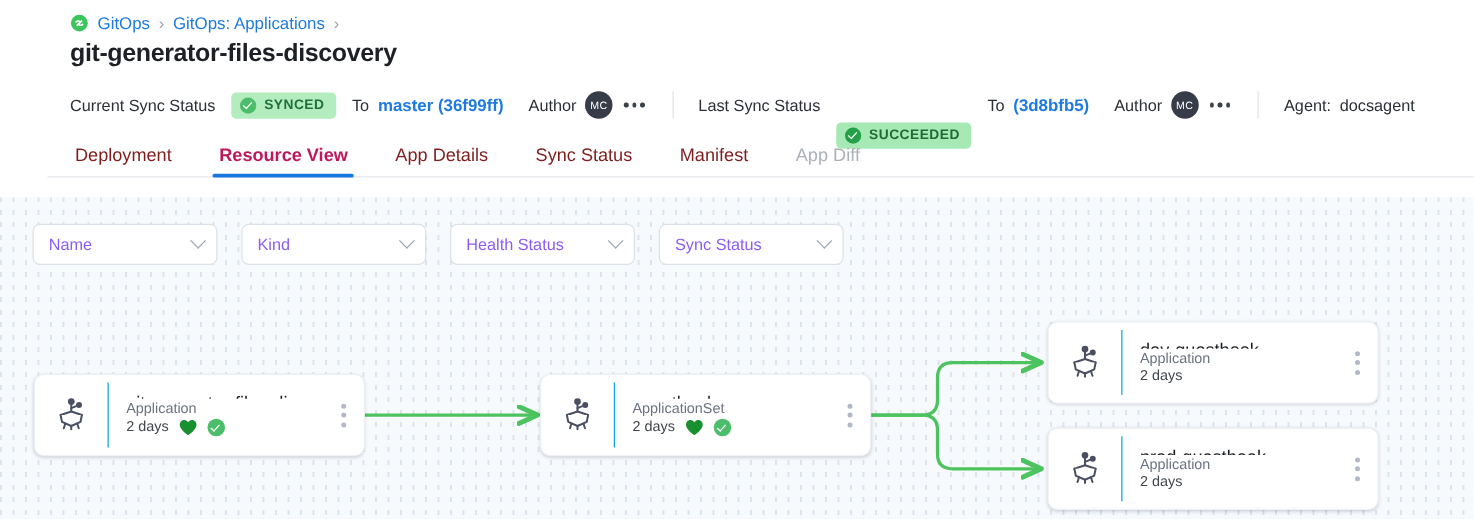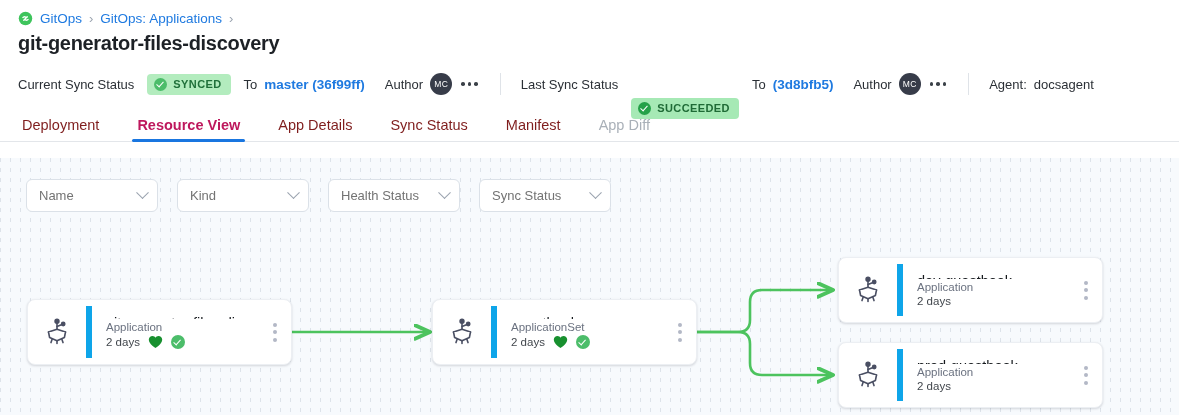--- a/index.html
+++ b/index.html
@@ -1,21 +1,21 @@
 <!DOCTYPE html>
 <html><head>
 <meta charset="utf-8">
 <style>
   * { box-sizing: border-box; margin: 0; padding: 0; }
   html, body {
     width: 1179px; height: 415px;
     font-family: "Liberation Sans", sans-serif;
     background: #ffffff; overflow: hidden;
   }
-  .page { position: relative; width: 1179px; height: 415px; background: #fff; }
+  .page { position: relative; width: 1179px; height: 415px; background: #fff; padding-left: 38px; }
 
   
   .breadcrumb {
     display: flex; align-items: center; gap: 7px;
     padding: 10px 0 0 18px; height: 26px;
     font-size: 13.5px; color: #6b7280;
   }
   .gitops-mark { width: 15px; height: 15px; display: block; }
   .bc-link { color: #1f7ae0; font-size: 13.5px; cursor: pointer; }
   .bc-sep { color: #9aa3af; font-size: 13px; }
@@ -95,41 +95,41 @@
   }
   .canvas::before {
     content:""; position:absolute; inset:0;
     background-image:
       repeating-linear-gradient(to bottom, transparent 0 4px, #f7fafd 4px 10px);
   }
 
   
   .filters { position: absolute; left: 26px; top: 21px; display: flex; gap: 19px; z-index: 4; }
   .select {
-    width: 132px; height: 33px; background: #fff;
+    width: 148px; height: 33px; background: #fff;
     border: 1px solid #dbe1e8; border-radius: 6px;
     display: flex; align-items: center; justify-content: space-between;
-    padding: 0 10px 0 12px; font-size: 13px; color: #737373; cursor: pointer;
+    padding: 0 10px 0 12px; font-size: 13px; color: #8b5cf6; cursor: pointer;
   }
   .chev { width: 9px; height: 9px; border: solid #9aa3af; border-width: 0 1.6px 1.6px 0;
           transform: rotate(45deg) translate(-2px,-2px); }
 
   
   .edges { position: absolute; inset: 0; z-index: 2; pointer-events: none; }
 
   
   .node {
     position: absolute; z-index: 3; background: #fff;
     border-radius: 8px; border: 1px solid #eceff3;
     box-shadow: 0 1px 3px rgba(16,24,40,.10), 0 1px 2px rgba(16,24,40,.06);
     display: flex; align-items: center; padding: 0 6px 0 0;
   }
   .node-icon { width: 58px; display: flex; align-items: center; justify-content: center; flex: 0 0 58px; }
   .node-body {
-    flex: 1 1 auto; min-width: 0; border-left: 6px solid #0ea5e9;
+    flex: 1 1 auto; min-width: 0; border-left: 1px solid #0ea5e9;
     padding: 9px 0 9px 14px; height: 52px;
     display: flex; flex-direction: column; justify-content: center; gap: 2px;
   }
   .node-title {
     font-size: 14.5px; color: #15191d; font-weight: normal;
     white-space: nowrap; overflow: hidden; text-overflow: ellipsis;
   }
   .node-kind { font-size: 11.5px; color: #6b7280; }
   .node-meta { display: flex; align-items: center; gap: 8px; }
   .node-age { font-size: 11.5px; color: #42474d; }

